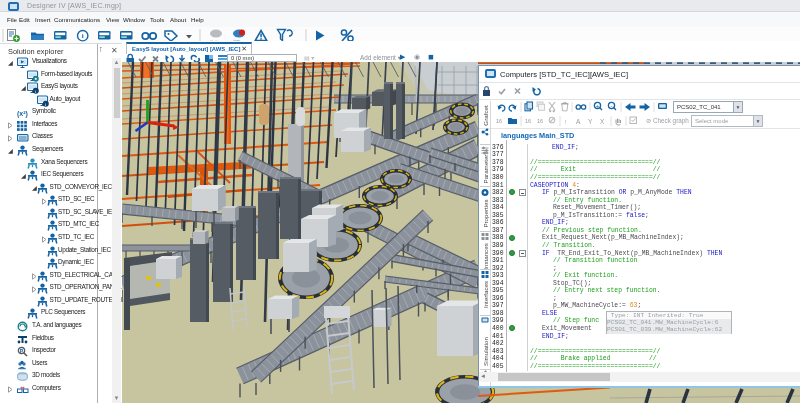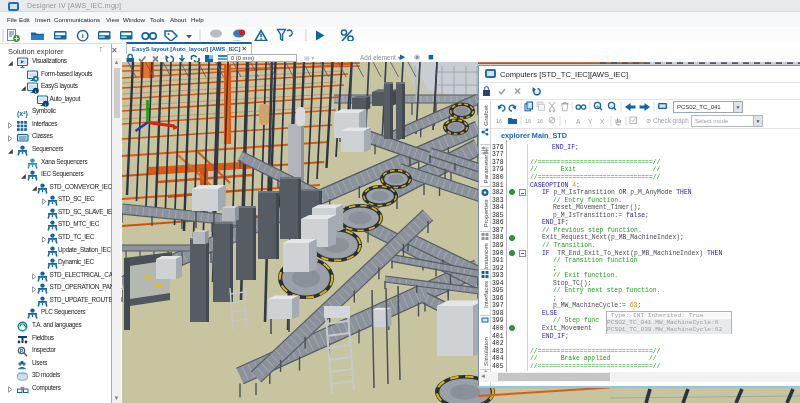--- a/index.html
+++ b/index.html
@@ -3,21 +3,21 @@
 *{margin:0;padding:0;box-sizing:border-box}
 body{width:800px;height:403px;overflow:hidden;font-family:"Liberation Sans",sans-serif;background:#fff}
 #app{position:relative;width:800px;height:403px;overflow:hidden}
 #title{position:absolute;left:0;top:0;width:800px;height:12px;background:#e8ebee;border-bottom:1px solid #d4d8db}
 #title .t{position:absolute;left:27px;top:2px;font-size:7px;color:#8f959b;letter-spacing:0.2px}
 #title .ic{position:absolute;left:8px;top:1.5px;width:11px;height:9px;background:#1e6db5;border-radius:2px}
 #title .ic:after{content:"";position:absolute;left:2px;top:2px;width:7px;height:5px;background:#cfe4f2}
 #menu{position:absolute;left:0;top:12px;width:800px;height:15px;background:#f7f8f9;font-size:6.2px;color:#222}
 #menu span{position:absolute;top:4px}
 #tbar{position:absolute;left:0;top:27px;width:800px;height:17px;background:#fcfcfd;border-bottom:1px solid #d9dce0}
-#lpanel{position:absolute;left:0;top:44px;width:112px;height:359px;background:#fff;border-right:1px solid #a9adb2}
+#lpanel{position:absolute;left:0;top:44px;width:98px;height:359px;background:#fff;border-right:1px solid #a9adb2}
 #lpanel .hdr{position:absolute;left:8px;top:3px;font-size:7.4px;color:#333}
 #lpanel .pin{position:absolute;left:99px;top:2px;font-size:7px;color:#777}
 #lpanel .cls{position:absolute;left:111px;top:2px;font-size:8px;color:#555}
 .ta,.ti{position:absolute}
 .tl{position:absolute;font-size:6.4px;color:#1a1a1a;white-space:pre;letter-spacing:-0.3px}
 #lscroll{position:absolute;left:112px;top:14px;width:9px;height:345px;background:#f1f1f1}
 #lscroll .up,#lscroll .dn{position:absolute;left:0;width:9px;height:9px;color:#888;font-size:6px;text-align:center;line-height:9px}
 #lscroll .th{position:absolute;left:1.5px;top:10px;width:6px;height:50px;background:#cdcdcd}
 #topstrip{position:absolute;left:122px;top:41px;width:678px;height:21px;background:#fff}
 #tab{position:absolute;left:4px;top:1px;width:126px;height:12px;background:#fff;border:1px solid #b8bcc0;border-top:2px solid #1464a5;border-bottom:none}
@@ -1324,21 +1324,21 @@
           <rect x="0" y="4" width="3" height="3"></rect>
           <rect x="4" y="4" width="3" height="3"></rect>
         </g>
         <g transform="translate(2.5,251)">
           <rect x="0" y="0.5" width="7" height="5" rx="0.8" fill="#1464a5"></rect>
           <rect x="1" y="1.5" width="5" height="3" fill="#cfe4f2"></rect>
         </g>
         <path d="M4,307 l2.5,-3 2.5,3 z" fill="#8a9096"></path>
         <path d="M4,312 l2.5,3 2.5,-3 z" fill="#8a9096"></path>
       </svg>
-      <div id="proch">explorer Main_STD</div>
+      <div id="proch">languages Main_STD</div>
     </div>
     <div id="codelayer">
       <div id="numsep"></div>
       <div id="indline"></div>
       <div class="ln" style="top:143.80px">376</div>
       <div class="cl" style="left:552px;top:143.80px"><i style="color:#1515c8">END_IF</i>;</div>
       <div class="ln" style="top:151.35px">377</div>
       <div class="ln" style="top:158.90px">378</div>
       <div class="cl" style="left:530px;top:158.90px"><i style="color:#1ea01e">//==============================//</i></div>
       <div class="ln" style="top:166.45px">379</div>

